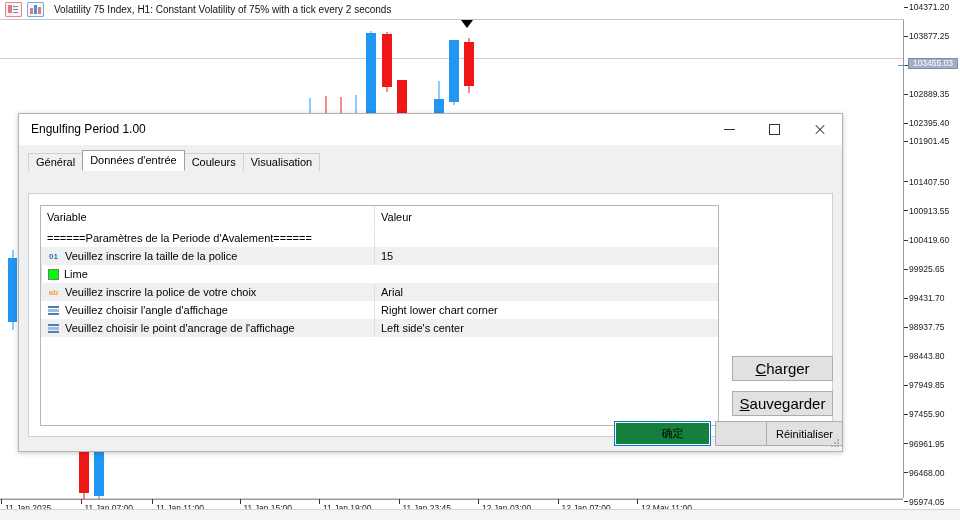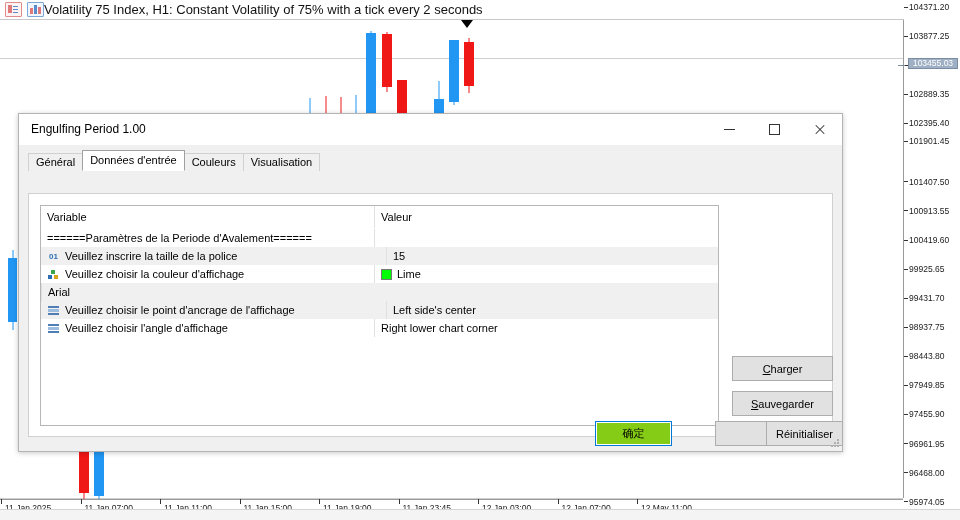--- a/index.html
+++ b/index.html
@@ -19,21 +19,21 @@
     background:#fdf3f3;position:relative;flex:none;}
   .tb-ico.i2{border-color:#7ba8d9;background:#f2f7fd;}
   .tb-ico i{position:absolute;display:block;background:#5a8ccd;}
   .tb-ico.i1 i:nth-child(1){left:2px;top:2px;width:4px;height:8px;background:#e07a7a;}
   .tb-ico.i1 i:nth-child(2){left:7px;top:3px;width:5px;height:1px;}
   .tb-ico.i1 i:nth-child(3){left:7px;top:6px;width:5px;height:1px;}
   .tb-ico.i1 i:nth-child(4){left:7px;top:9px;width:5px;height:1px;}
   .tb-ico.i2 i:nth-child(1){left:2px;top:5px;width:3px;height:6px;background:#e07a7a;}
   .tb-ico.i2 i:nth-child(2){left:6px;top:2px;width:3px;height:9px;}
   .tb-ico.i2 i:nth-child(3){left:10px;top:4px;width:3px;height:7px;background:#e07a7a;}
-  #chart-title{font-size:13px;color:#111;white-space:nowrap;}
+  #chart-title{margin-left:10px;font-size:10px;color:#111;white-space:nowrap;}
 
   #chart-area{position:absolute;left:0;top:20px;width:903px;height:478px;background:#fff;
     border-right:1px solid #9a9a9a;}
   .hline{position:absolute;left:0;width:903px;height:1px;background:#cfcfcf;}
 
   .candle{position:absolute;}
   .candle .wick{position:absolute;left:50%;transform:translateX(-50%);width:1px;}
   .candle .body{position:absolute;left:0;width:100%;}
   .c-up .wick,.c-up .body{background:#2196f3;}
   .c-dn .wick,.c-dn .body{background:#f01717;}
@@ -82,21 +82,21 @@
   .tab.active{background:#fff;height:19px;line-height:19px;border-color:#a0a0a0;
     border-bottom:1px solid #fff;position:relative;z-index:3;font-weight:normal;}
 
   #tabpanel{position:absolute;left:9px;top:56px;width:803px;height:242px;background:#fff;
     border:1px solid #d0d0d0;margin-top:23px;}
 
   
   #param-table{position:absolute;left:11px;top:11px;width:677px;height:219px;
     border:1px solid #b6b6b6;background:#fff;overflow:hidden;}
   .trow{display:flex;height:18px;line-height:18px;font-size:11px;}
-  .trow.alt{background:#f0f0f0;gap:12px;}
+  .trow.alt{background:#f0f0f0;}
   .trow.hdr{height:22px;line-height:22px;background:#fff;border-bottom:1px solid #fff;}
   .cvar{width:333px;padding-left:6px;box-sizing:border-box;display:flex;align-items:center;
     overflow:hidden;white-space:nowrap;}
   .cval{flex:1;padding-left:6px;box-sizing:border-box;display:flex;align-items:center;
     overflow:hidden;white-space:nowrap;border-left:1px solid #e0e0e0;}
   .trow.hdr .cval{border-left:1px solid #e0e0e0;}
   .rowicon{width:13px;height:13px;margin-right:5px;flex:none;position:relative;
     font-size:8px;line-height:13px;text-align:center;font-weight:bold;}
   .ic-01{color:#2f6fb5;}
   .ic-ab{color:#e8a33d;}
@@ -104,30 +104,30 @@
   .ic-color i:nth-child(1){left:4px;top:2px;background:#3aa64a;}
   .ic-color i:nth-child(2){left:1px;top:7px;background:#2f6fb5;}
   .ic-color i:nth-child(3){left:7px;top:7px;background:#d9a21a;}
   .ic-align i{position:absolute;left:1px;background:#4f7db5;}
   .ic-align i:nth-child(1){top:2px;width:11px;height:2px;}
   .ic-align i:nth-child(2){top:5px;width:11px;height:3px;background:#9cbde0;}
   .ic-align i:nth-child(3){top:9px;width:11px;height:2px;}
   .swatch{width:9px;height:9px;background:#00ff00;border:1px solid #777;margin-right:5px;flex:none;}
 
   .sidebtn{position:absolute;width:99px;height:23px;background:#e1e1e1;border:1px solid #adadad;
-    font-size:11px;color:#000;display:flex;align-items:center;justify-content:center;}
+    font-size:15px;color:#000;display:flex;align-items:center;justify-content:center;}
   #btn-charger{left:703px;top:162px;}
   #btn-sauvegarder{left:703px;top:197px;}
   .sidebtn u{text-decoration:underline;}
 
   
   .footbtn{position:absolute;height:23px;font-size:11px;background:#e1e1e1;border:1px solid #adadad;
     display:flex;align-items:center;justify-content:center;color:#000;}
-  #btn-ok{left:576px;top:307px;width:75px;background:#84cc16;border:1px solid #0078d7;
-    box-shadow:inset 0 0 0 1px #fff;}
+  #btn-ok{left:595px;top:307px;width:75px;background:#15803d;border:1px solid #0078d7;
+    box-shadow:inset 0 0 0 1px #fff;padding-left:20px;}
   #btn-cancel{left:696px;top:307px;width:75px;padding-left:24px;}
   #btn-reset{left:747px;top:307px;width:75px;}
 
   #resize-grip{position:absolute;right:2px;bottom:2px;width:10px;height:10px;}
   #resize-grip i{position:absolute;width:2px;height:2px;background:#b0b0b0;}
 </style>
 </head>
 <body>
 
 <div id="chart-window">
@@ -232,21 +232,21 @@
       <div class="ptick" style="top: 443.5px;"><span class="dash"></span><span>96961.95</span></div>
       <div class="ptick" style="top: 472.6px;"><span class="dash"></span><span>96468.00</span></div>
       <div class="ptick" style="top: 501.7px;"><span class="dash"></span><span>95974.05</span></div>
       <div id="price-current" style="top: 58.2px;">103455.03</div>
     </div>
   <div id="price-current-line" style="top: 65.2px;"></div>
 
   <div id="time-axis">
       <div class="ttick" style="left: 5px;">11 Jan 2025</div>
       <div class="ttick" style="left: 84.5px;">11 Jan 07:00</div>
-      <div class="ttick" style="left: 164px;">11 Jan 11:00</div>
+      <div class="ttick" style="left: 156px;">11 Jan 11:00</div>
       <div class="ttick" style="left: 243.5px;">11 Jan 15:00</div>
       <div class="ttick" style="left: 323px;">11 Jan 19:00</div>
       <div class="ttick" style="left: 402.5px;">11 Jan 23:45</div>
       <div class="ttick" style="left: 482px;">12 Jan 03:00</div>
       <div class="ttick" style="left: 561.5px;">12 Jan 07:00</div>
       <div class="ttick" style="left: 641px;">12 May 11:00</div>
     </div>
   <div id="bottom-strip"></div>
 </div>
 
@@ -288,62 +288,58 @@
         <div class="trow alt">
           <div class="cvar">
             <span class="rowicon ic-01">01</span>
             <span>Veuillez inscrire la taille de la police</span>
           </div>
           <div class="cval">
             <span>15</span>
           </div>
         </div>
         <div class="trow">
-          <div class="cvar">
-            <span class="rowicon ic-color">
-              <i></i>
-              <i></i>
-              <i></i>
-            </span>
-            <span>Veuillez choisir la couleur d'affichage</span>
-          </div>
           <div class="cval">
             <span class="swatch" style="background: rgb(0, 255, 0);"></span>
             <span>Lime</span>
           </div>
         </div>
         <div class="trow alt">
+          <div class="cvar">
+            <span class="rowicon ic-ab">ab</span>
+            <span>Veuillez inscrire la police de votre choix</span>
+          </div>
           <div class="cval">
             <span>Arial</span>
+          </div>
+        </div>
+        <div class="trow">
+          <div class="cvar">
+            <span class="rowicon ic-align">
+              <i></i>
+              <i></i>
+              <i></i>
+            </span>
+            <span>Veuillez choisir l'angle d'affichage</span>
+          </div>
+          <div class="cval">
+            <span>Right lower chart corner</span>
           </div>
         </div>
         <div class="trow alt">
           <div class="cvar">
             <span class="rowicon ic-align">
               <i></i>
               <i></i>
               <i></i>
             </span>
             <span>Veuillez choisir le point d'ancrage de l'affichage</span>
           </div>
           <div class="cval">
             <span>Left side's center</span>
-          </div>
-        </div>
-        <div class="trow">
-          <div class="cvar">
-            <span class="rowicon ic-align">
-              <i></i>
-              <i></i>
-              <i></i>
-            </span>
-            <span>Veuillez choisir l'angle d'affichage</span>
-          </div>
-          <div class="cval">
-            <span>Right lower chart corner</span>
           </div>
         </div>
       </div>
 
     <div class="sidebtn" id="btn-charger">
       <span><u>C</u>harger</span>
       </div>
     <div class="sidebtn" id="btn-sauvegarder">
       <span><u>S</u>auvegarder</span>
       </div>

